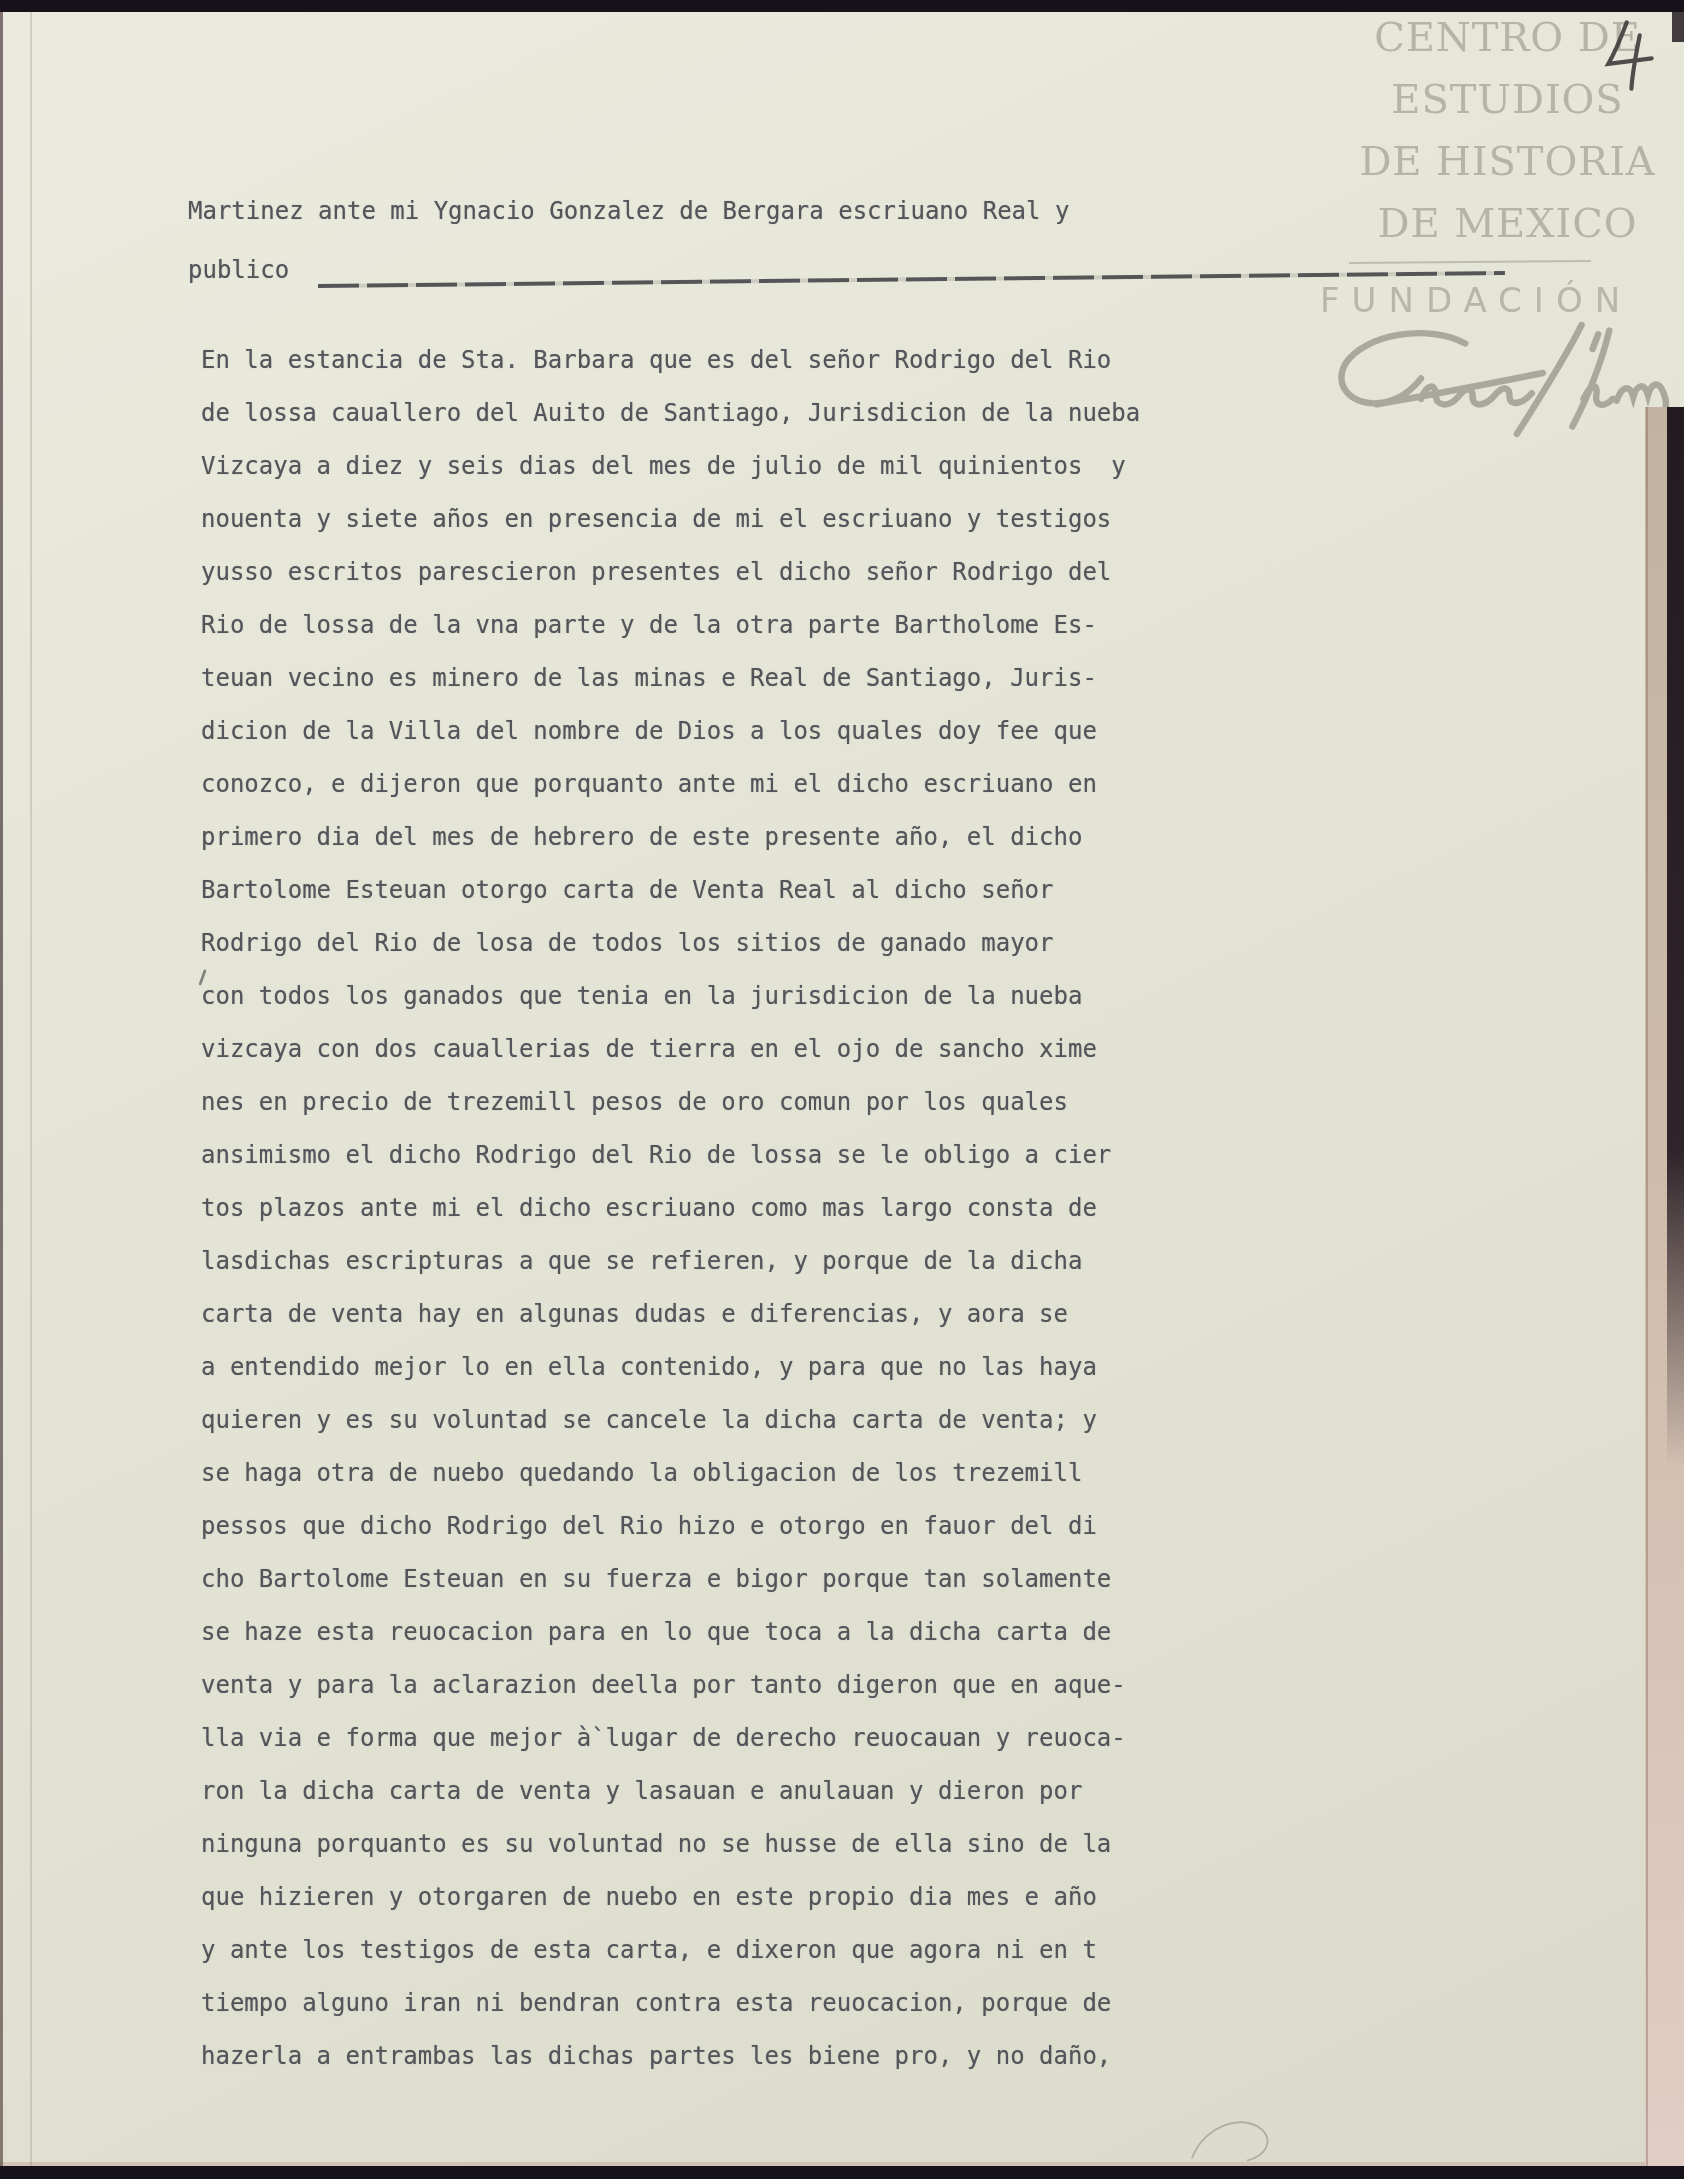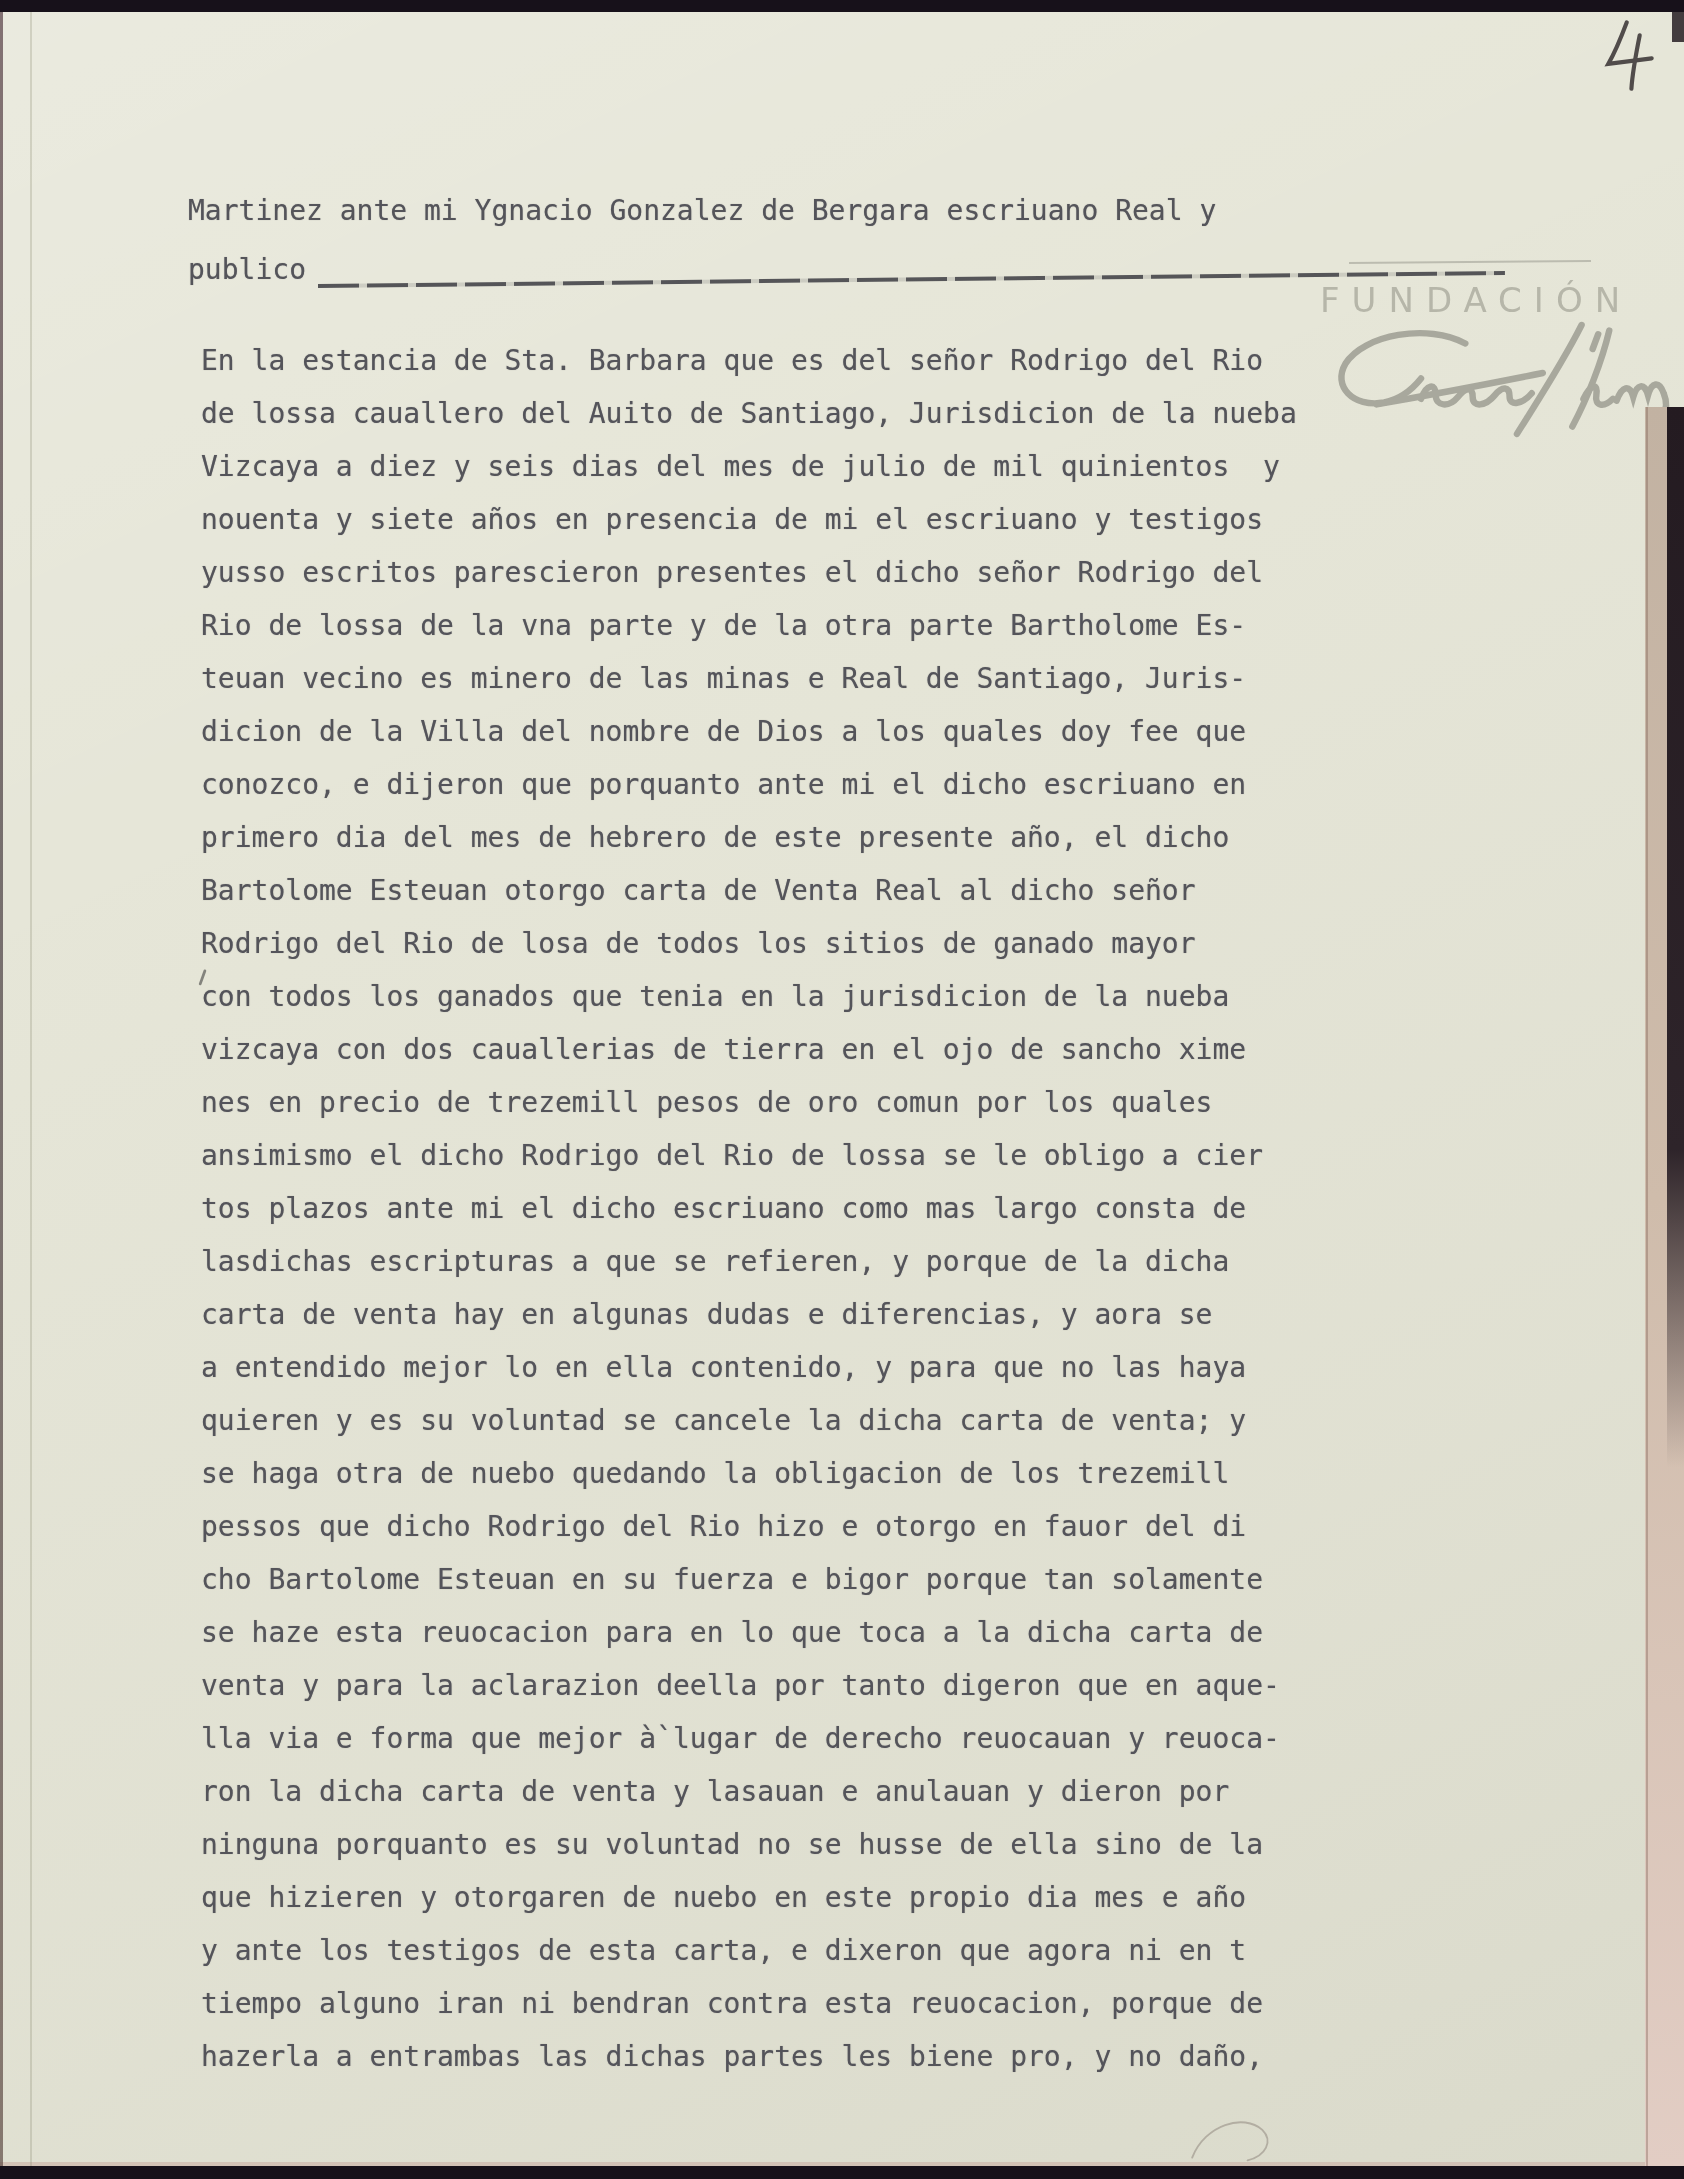--- a/index.html
+++ b/index.html
@@ -24,39 +24,45 @@
   .crease{position:absolute;left:30px;top:12px;width:1.8px;height:2154px;background:rgba(140,140,116,.28);}
   
   .wm{position:absolute;left:1331px;top:5.5px;width:353px;text-align:center;
       font-family:"DejaVu Serif", serif;color:var(--watermark,#b4b4a7);
       font-size:40px;line-height:62px;letter-spacing:0.9px;}
   .wm-foundation{position:absolute;left:1320px;top:280px;width:356px;text-align:left;
       font-family:"DejaVu Sans", sans-serif;color:var(--watermark,#b4b4a7);
       font-size:34px;letter-spacing:12px;opacity:.95;}
   
   .typed{color:var(--ink,#54545a);text-shadow:0 0 0.9px rgba(84,84,90,.5);
-         font-size:28px;white-space:pre;}
+         font-size:24px;white-space:pre;}
   .hline1{position:absolute;left:188px;top:190px;line-height:42px;}
   .hline2{position:absolute;left:188px;top:249px;line-height:42px;}
   .underline{position:absolute;left:318px;top:284px;width:1187px;height:3.7px;
     transform:rotate(-0.63deg);transform-origin:left center;
     background:repeating-linear-gradient(90deg,#45454a 0px,#45454a 41px,
                rgba(69,69,74,.18) 41px,rgba(69,69,74,.18) 49px);opacity:.9;}
   .rule-faint{position:absolute;left:1349px;top:261px;width:242px;height:1.8px;
     background:#bcbcb0;transform:rotate(-0.5deg);}
   .body-block{position:absolute;left:185px;top:334px;line-height:53px;margin-left:16px;}
   .tline{height:53px;}
   .ink-svg{position:absolute;left:0;top:0;pointer-events:none;}
 </style>
 </head>
 <body>
 
 <div class="stage">
   <div class="paper-tone"></div>
 
+  <div class="wm">
+    <div>CENTRO DE</div>
+    <div>ESTUDIOS</div>
+    <div>DE HISTORIA</div>
+    <div>DE MEXICO</div>
+  </div>
   <div class="wm-foundation">FUNDACIÓN</div>
 
   <div class="typed hline1">Martinez ante mi Ygnacio Gonzalez de Bergara escriuano Real y</div>
   <div class="typed hline2">publico</div>
   <div class="underline"></div>
   <div class="rule-faint"></div>
 
   <div class="typed body-block"><div class="tline">En la estancia de Sta. Barbara que es del señor Rodrigo del Rio</div><div class="tline">de lossa cauallero del Auito de Santiago, Jurisdicion de la nueba</div><div class="tline">Vizcaya a diez y seis dias del mes de julio de mil quinientos  y</div><div class="tline">nouenta y siete años en presencia de mi el escriuano y testigos</div><div class="tline">yusso escritos parescieron presentes el dicho señor Rodrigo del</div><div class="tline">Rio de lossa de la vna parte y de la otra parte Bartholome Es-</div><div class="tline">teuan vecino es minero de las minas e Real de Santiago, Juris-</div><div class="tline">dicion de la Villa del nombre de Dios a los quales doy fee que</div><div class="tline">conozco, e dijeron que porquanto ante mi el dicho escriuano en</div><div class="tline">primero dia del mes de hebrero de este presente año, el dicho</div><div class="tline">Bartolome Esteuan otorgo carta de Venta Real al dicho señor</div><div class="tline">Rodrigo del Rio de losa de todos los sitios de ganado mayor</div><div class="tline">con todos los ganados que tenia en la jurisdicion de la nueba</div><div class="tline">vizcaya con dos cauallerias de tierra en el ojo de sancho xime</div><div class="tline">nes en precio de trezemill pesos de oro comun por los quales</div><div class="tline">ansimismo el dicho Rodrigo del Rio de lossa se le obligo a cier</div><div class="tline">tos plazos ante mi el dicho escriuano como mas largo consta de</div><div class="tline">lasdichas escripturas a que se refieren, y porque de la dicha</div><div class="tline">carta de venta hay en algunas dudas e diferencias, y aora se</div><div class="tline">a entendido mejor lo en ella contenido, y para que no las haya</div><div class="tline">quieren y es su voluntad se cancele la dicha carta de venta; y</div><div class="tline">se haga otra de nuebo quedando la obligacion de los trezemill</div><div class="tline">pessos que dicho Rodrigo del Rio hizo e otorgo en fauor del di</div><div class="tline">cho Bartolome Esteuan en su fuerza e bigor porque tan solamente</div><div class="tline">se haze esta reuocacion para en lo que toca a la dicha carta de</div><div class="tline">venta y para la aclarazion deella por tanto digeron que en aque-</div><div class="tline">lla via e forma que mejor à`lugar de derecho reuocauan y reuoca-</div><div class="tline">ron la dicha carta de venta y lasauan e anulauan y dieron por</div><div class="tline">ninguna porquanto es su voluntad no se husse de ella sino de la</div><div class="tline">que hizieren y otorgaren de nuebo en este propio dia mes e año</div><div class="tline">y ante los testigos de esta carta, e dixeron que agora ni en t</div><div class="tline">tiempo alguno iran ni bendran contra esta reuocacion, porque de</div><div class="tline">hazerla a entrambas las dichas partes les biene pro, y no daño,</div></div>
 
   <svg class="ink-svg" width="1684" height="2179" viewBox="0 0 1825 2361">

